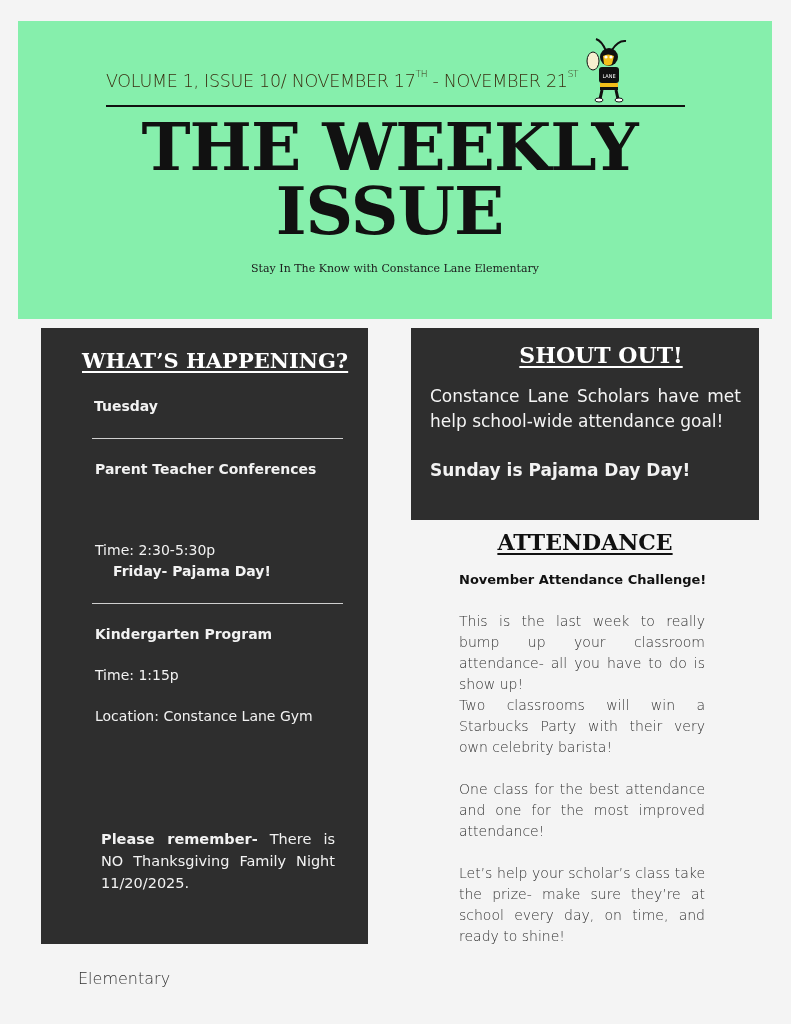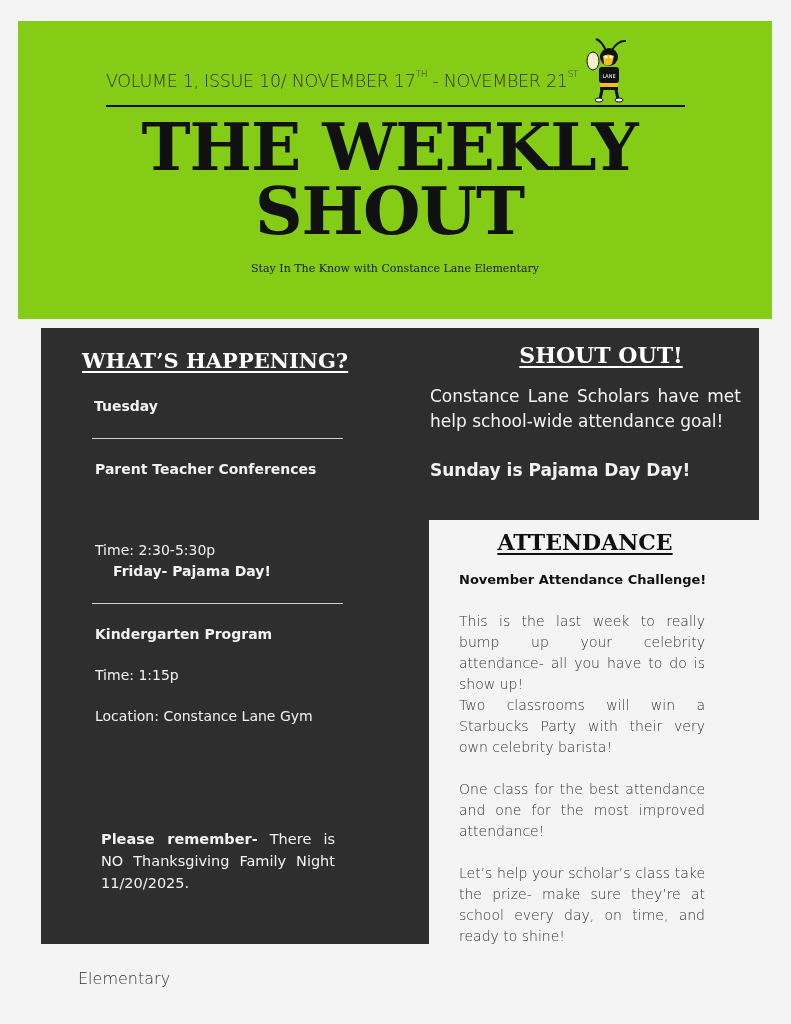--- a/index.html
+++ b/index.html
@@ -3,21 +3,21 @@
 <meta charset="utf-8">
 <style>
   html, body { margin:0; padding:0; }
   body {
     width:791px; height:1024px; position:relative; overflow:hidden;
     background:#f4f4f4;
     font-family:"DejaVu Sans", sans-serif;
   }
   .banner {
     position:absolute; left:18px; top:21px; width:754px; height:298px;
-    background:#84cc16;
+    background:#86efac;
   }
   .issue-line {
     position:absolute; left:88px; top:50px;
     font-family:"DejaVu Sans", sans-serif; font-weight:300;
     font-size:17.5px; color:#3a2e10; letter-spacing:-0.3px; white-space:nowrap;
   }
   .issue-line sup { font-size:9px; vertical-align:top; position:relative; top:-2px; }
   .rule {
     position:absolute; left:88px; top:84px; width:579px; height:2px; background:#111;
   }
@@ -25,21 +25,21 @@
   .title {
     position:absolute; left:0; top:94px; width:743px; text-align:center;
     font-family:"DejaVu Serif", serif; font-weight:bold; color:#111;
     font-size:66px; line-height:64px; letter-spacing:-1px;
   }
   .subtitle {
     position:absolute; left:0; top:241px; width:754px; text-align:center;
     font-family:"DejaVu Serif", serif; font-size:11px; color:#1a1a1a;
   }
   .panel { position:absolute; background:#2e2e2e; color:#f2f2f2; }
-  .panel-left { left:41px; top:328px; width:388px; height:616px; }
+  .panel-left { left:41px; top:328px; width:327px; height:616px; }
   .panel-right { left:411px; top:328px; width:348px; height:192px; }
   .heading {
     font-family:"DejaVu Serif", serif; text-decoration:underline;
     text-underline-offset:3px; text-decoration-thickness:1.5px;
     position:absolute; white-space:nowrap;
   }
   .ph { left:41px; top:20px; font-size:21px; color:#fff; }
   .lbl { position:absolute; font-size:14px; white-space:nowrap; }
   .b { font-weight:bold; }
   .divider { position:absolute; left:51px; width:251px; height:1px; background:#cfcfcf; }
@@ -84,21 +84,21 @@
     <text x="25" y="41" font-size="5" fill="#fff" text-anchor="middle" font-family="DejaVu Sans, sans-serif">LANE</text>
     <rect x="16" y="46" width="18" height="4" fill="#f3be1a"></rect>
     <rect x="16" y="50" width="18" height="3" fill="#111"></rect>
     <path d="M18 53 L16 62 M32 53 L34 62" stroke="#111" stroke-width="3"></path>
     <ellipse cx="15" cy="63" rx="4" ry="2" fill="#fff" stroke="#111" stroke-width="1"></ellipse>
     <ellipse cx="35" cy="63" rx="4" ry="2" fill="#fff" stroke="#111" stroke-width="1"></ellipse>
   </svg>
   <div class="rule"></div>
   <div class="title">
     <div>THE WEEKLY</div>
-    <div>SHOUT</div>
+    <div>ISSUE</div>
   </div>
   <div class="subtitle">Stay In The Know with Constance Lane Elementary</div>
 </div>
 
 <div class="panel panel-left">
   <div class="heading ph b">WHAT’S HAPPENING?</div>
   <div class="lbl b" style="left:53px;top:70px;">Tuesday</div>
   <div class="divider" style="top:110px;"></div>
   <div class="lbl b" style="left:54px;top:133px;">Parent Teacher Conferences</div>
   <div class="lbl" style="left:54px;top:174px;margin-top:40px;">Time: 2:30-5:30p</div>
@@ -111,18 +111,18 @@
 </div>
 
 <div class="panel panel-right">
   <div class="heading so-head b">SHOUT OUT!</div>
   <div class="so-text">Constance Lane Scholars have met help school-wide attendance goal!</div>
   <div class="so-bold">Sunday is Pajama Day Day!</div>
 </div>
 
 <div class="att-head">ATTENDANCE</div>
 <div class="att-sub">November Attendance Challenge!</div>
-<div class="att-p" style="top:611px;">This is the last week to really bump up your celebrity attendance- all you have to do is show up!</div>
+<div class="att-p" style="top:611px;">This is the last week to really bump up your classroom attendance- all you have to do is show up!</div>
 <div class="att-p" style="top:695px;">Two classrooms will win a Starbucks Party with their very own celebrity barista!</div>
 <div class="att-p" style="top:779px;">One class for the best attendance and one for the most improved attendance!</div>
 <div class="att-p" style="top:863px;">Let’s help your scholar’s class take the prize- make sure they’re at school every day, on time, and ready to shine!</div>
 
 <div class="footer">Elementary</div>
 
 </body></html>

